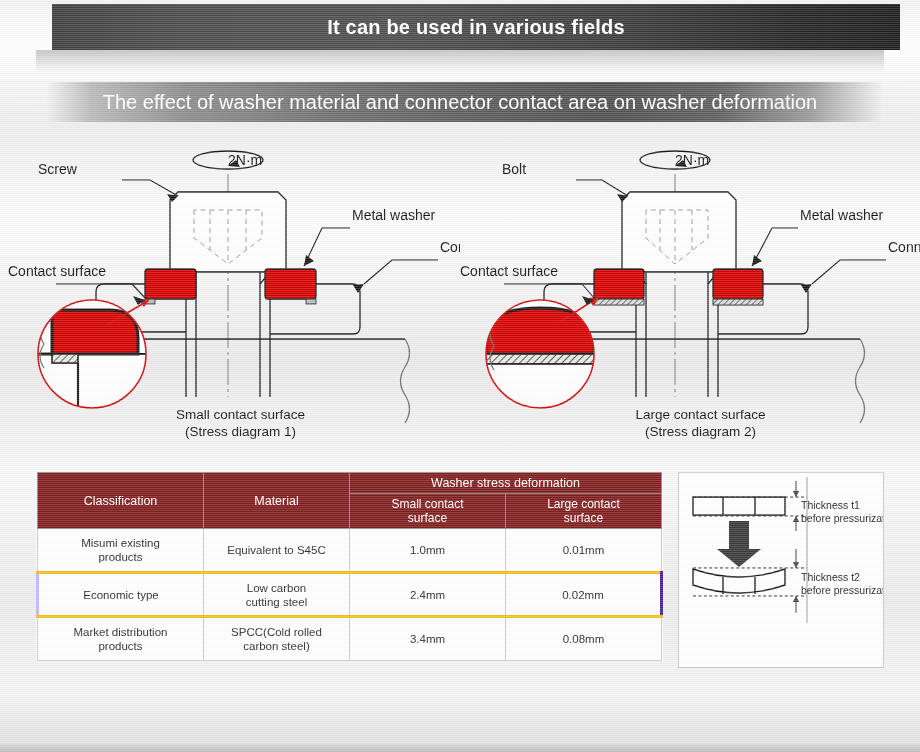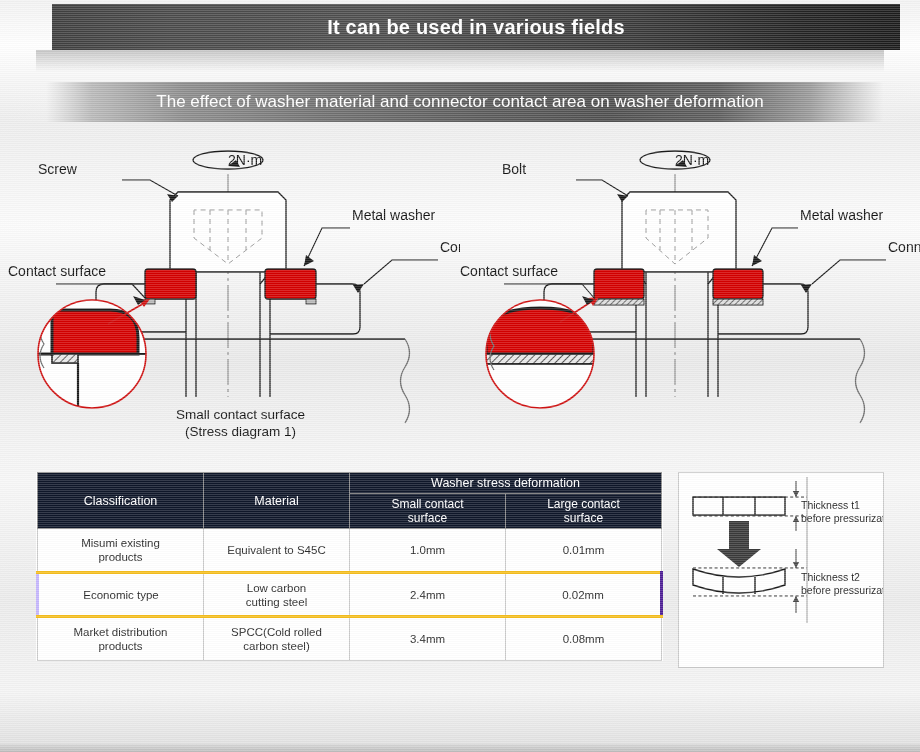--- a/index.html
+++ b/index.html
@@ -38,21 +38,21 @@
   }
   .banner2{
     position:absolute; left:0px; top:82px; width:920px; height:40px;
     background:linear-gradient(to right,
       rgba(255,255,255,0) 0%, rgba(245,245,245,.15) 5%,
       #b9b9b9 10%, #8d8d8d 20%, #6f6f6f 36%, #5b5b5b 52%,
       #4f4f4f 66%, #5e5e5e 78%, #9a9a9a 88%,
       rgba(240,240,240,.25) 96%, rgba(255,255,255,0) 100%);
     display:flex; align-items:center; justify-content:center;
   }
-  .banner2 .t{ color:#fff; font-size:17px; font-weight:normal;text-align:right; }
+  .banner2 .t{ color:#fff; font-size:20px; font-weight:normal;text-align:right; }
 
   
   .diagrams{ position:absolute; left:0; top:132px; width:920px; height:330px; }
   .dg{ position:absolute; top:0; width:460px; height:330px; }
   .dg.left{ left:0; }
   .dg.right{ left:460px; }
   .dgsvg{ display:block; }
 
   .dcap{
     position:absolute; width:100%; text-align:center;
@@ -65,21 +65,21 @@
     border-collapse:collapse; width:624px; table-layout:fixed;
     background:#fff;
   }
   table.spec th, table.spec td{
     border:1px solid #c9c9c9;
     text-align:center; vertical-align:middle;
     font-size:11.5px; color:#2a2a2a; line-height:14px;
     padding:3px 2px;
   }
   table.spec th{
-    background:#0f172a; color:#ffffff; font-weight:normal;
+    background:#7f1d1d; color:#ffffff; font-weight:normal;
     border:1px solid #8a8a8a; font-size:12.5px;
   }
   table.spec th.sub{ font-size:12px; }
   .c1{ width:166px; } .c2{ width:146px; } .c3{ width:156px; } .c4{ width:156px; }
   tr.hl td{
     border-top:3px solid #f5be1e; border-bottom:3px solid #f5be1e;
     position:relative;
   }
   tr.hl td:first-child{ border-left:3px solid #c4b5fd; }
   tr.hl td:last-child{ border-right:3px solid #4c1d95; }
@@ -284,20 +284,24 @@
       <path d="M352 152 l-11 1 l5 8 z" fill="#1a1a1a"></path>
       <path d="M134 168 l-12 -4 l5 9 z" fill="#1a1a1a"></path>
       <path d="M122 152 L135 167" stroke="#1a1a1a" stroke-width="1.1" fill="none"></path>
 
       <text x="215" y="33" font-family="Liberation Sans, sans-serif" font-size="14" fill="#141414">2N·m</text>
       <text x="42" y="42" font-family="Liberation Sans, sans-serif" font-size="14" fill="#141414">Bolt</text>
       <text x="340" y="88" font-family="Liberation Sans, sans-serif" font-size="14" fill="#141414">Metal washer</text>
       <text x="428" y="120" font-family="Liberation Sans, sans-serif" font-size="14" fill="#141414">Connector</text>
       <text x="0" y="144" font-family="Liberation Sans, sans-serif" font-size="14" fill="#141414">Contact surface</text>
     </svg>
+    <div class="dcap" style="top:274px;">
+      <div>Large contact surface</div>
+      <div>(Stress diagram 2)</div>
+    </div>
   </div>
 </div>
 
 <div class="tablewrap">
   <table class="spec">
     <colgroup>
       <col class="c1">
         <col class="c2">
         <col class="c3">
         <col class="c4">

